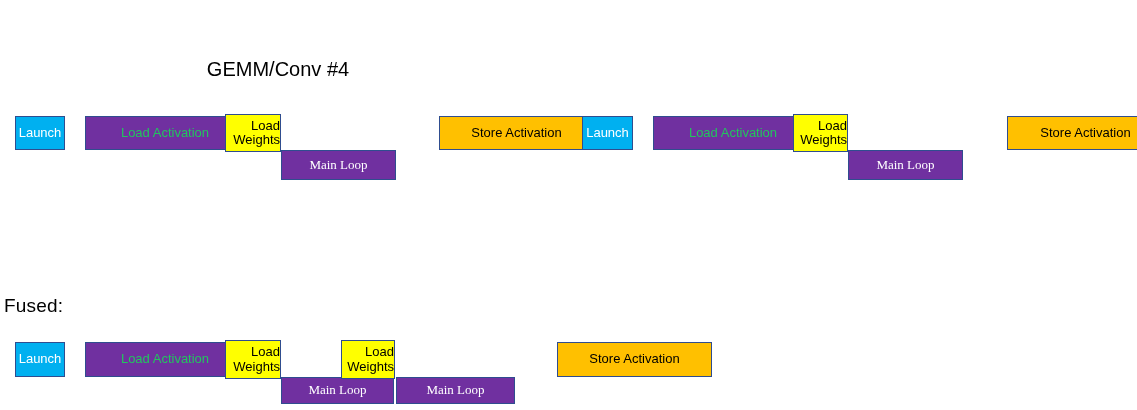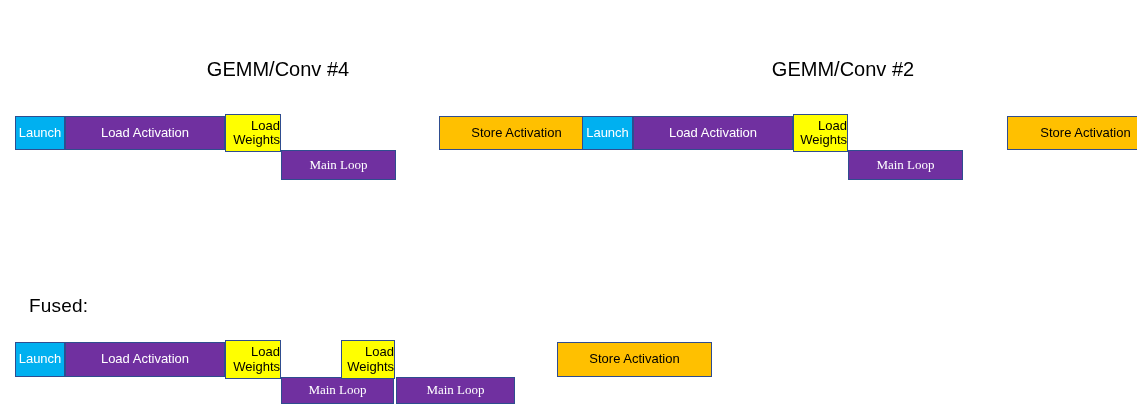--- a/index.html
+++ b/index.html
@@ -11,42 +11,41 @@
   .pipeline-title{
     position:absolute;font-size:20px;color:#000;text-align:center;white-space:nowrap;
   }
   .block{
     position:absolute;display:flex;align-items:center;justify-content:center;
     text-align:right;font-size:13px;line-height:1.08;
     border:1.5px solid var(--border);box-sizing:border-box;
     white-space:normal;overflow:hidden;
   }
   .block.launch{background:var(--launch);color:#fff;}
-  .block.load{background:var(--purple);color:#ffffff;}
+  .block.load{background:var(--purple);color:#22c55e;margin-left:20px;}
   .block.mainloop{background:var(--purple);color:#fff;font-family:Liberation Serif, serif;}
   .block.weights{background:var(--yellow);color:#000;}
   .block.store{background:var(--orange);color:#000;margin-left:44px;}
 </style>
 </head>
 <body>
 
 <div id="diagram" style="width: 1137px; height: 410px;">
     <div class="pipeline-title" style="left: 153px; top: 58px; width: 250px;">GEMM/Conv #4</div>
-    <div class="pipeline-title" style="left: 718px; top: 58px; width: 250px;">GEMM/Conv #2</div>
     <div class="block launch" style="left: 15px; top: 116px; width: 50px; height: 34px;">Launch</div>
     <div class="block load" style="left: 65px; top: 116px; width: 160px; height: 34px;">Load Activation</div>
     <div class="block weights" style="left: 225px; top: 114px; width: 56px; height: 38px;">Load Weights</div>
     <div class="block mainloop" style="left: 281px; top: 150px; width: 115px; height: 30px;">Main Loop</div>
     <div class="block store" style="left: 395px; top: 116px; width: 155px; height: 34px;">Store Activation</div>
     <div class="block launch" style="left: 582px; top: 116px; width: 51px; height: 34px;">Launch</div>
     <div class="block load" style="left: 633px; top: 116px; width: 160px; height: 34px;">Load Activation</div>
     <div class="block weights" style="left: 793px; top: 114px; width: 55px; height: 38px;">Load Weights</div>
     <div class="block mainloop" style="left: 848px; top: 150px; width: 115px; height: 30px;">Main Loop</div>
     <div class="block store" style="left: 963px; top: 116px; width: 157px; height: 34px;">Store Activation</div>
-    <div class="section-label" style="left: 29px; top: 295px;">Fused:</div>
+    <div class="section-label" style="left: 4px; top: 295px;">Fused:</div>
     <div class="block launch" style="left: 15px; top: 342px; width: 50px; height: 35px;">Launch</div>
     <div class="block load" style="left: 65px; top: 342px; width: 160px; height: 35px;">Load Activation</div>
     <div class="block weights" style="left: 225px; top: 340px; width: 56px; height: 39px;">Load Weights</div>
     <div class="block mainloop" style="left: 281px; top: 377px; width: 113px; height: 27px;">Main Loop</div>
     <div class="block weights" style="left: 341px; top: 340px; width: 54px; height: 39px;">Load Weights</div>
     <div class="block mainloop" style="left: 396px; top: 377px; width: 119px; height: 27px;">Main Loop</div>
     <div class="block store" style="left: 513px; top: 342px; width: 155px; height: 35px;">Store Activation</div>
   </div>
 
 </body></html>

